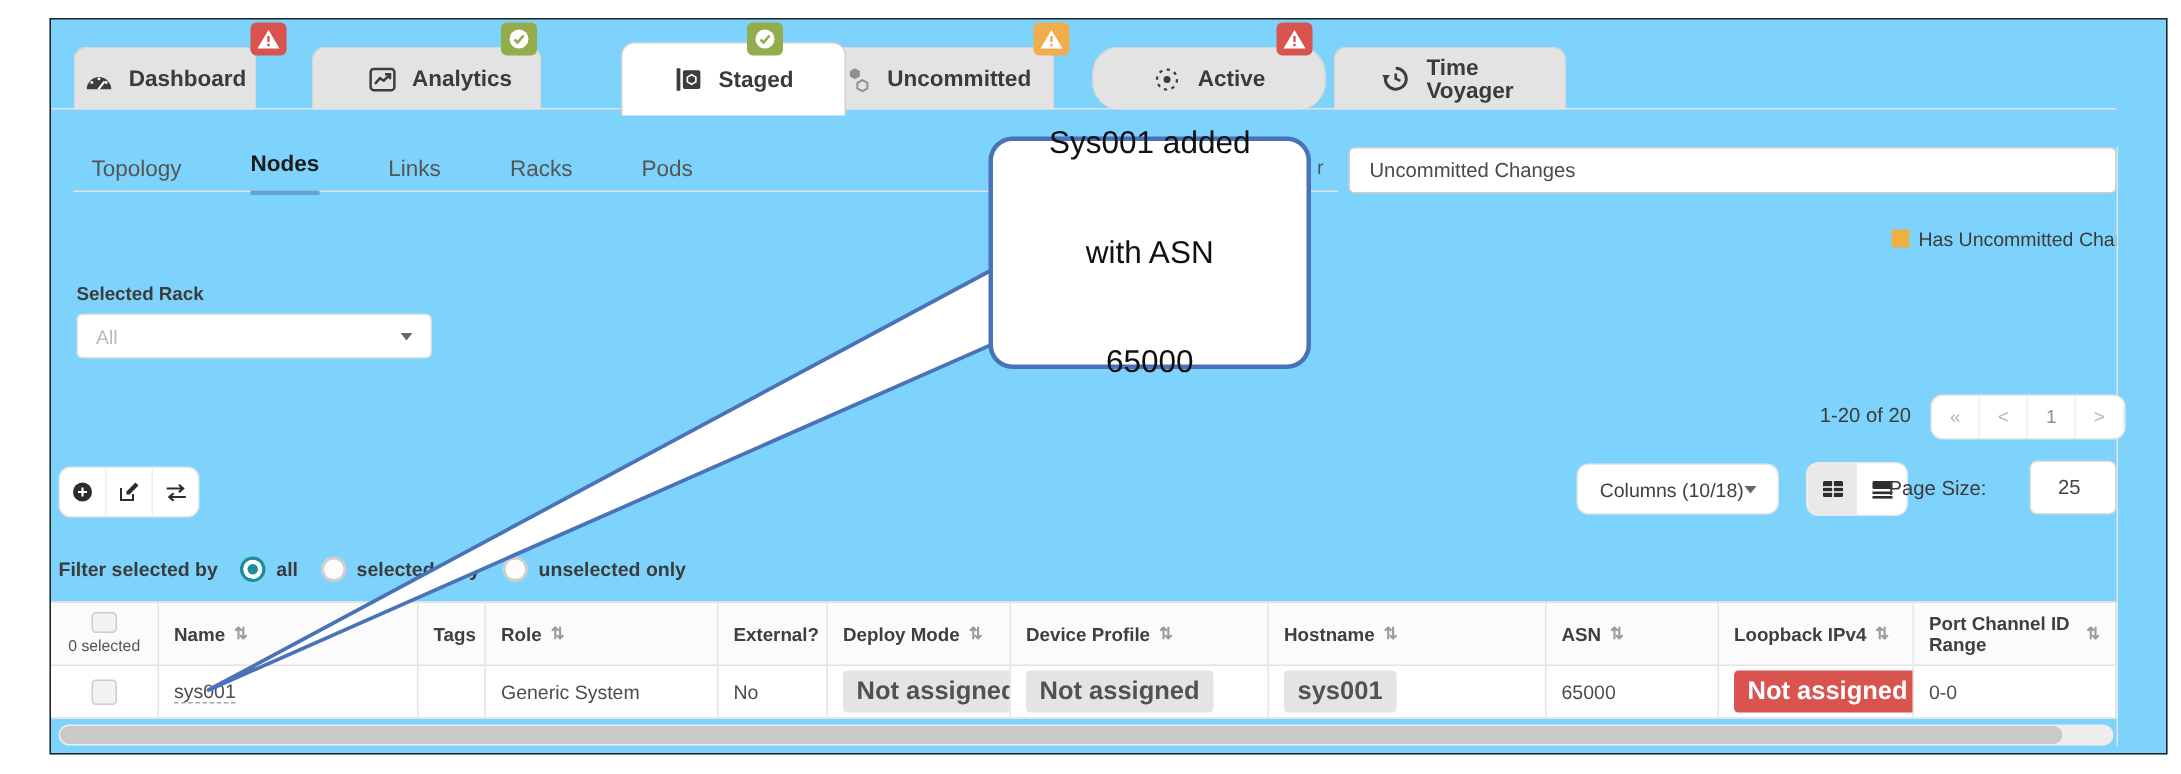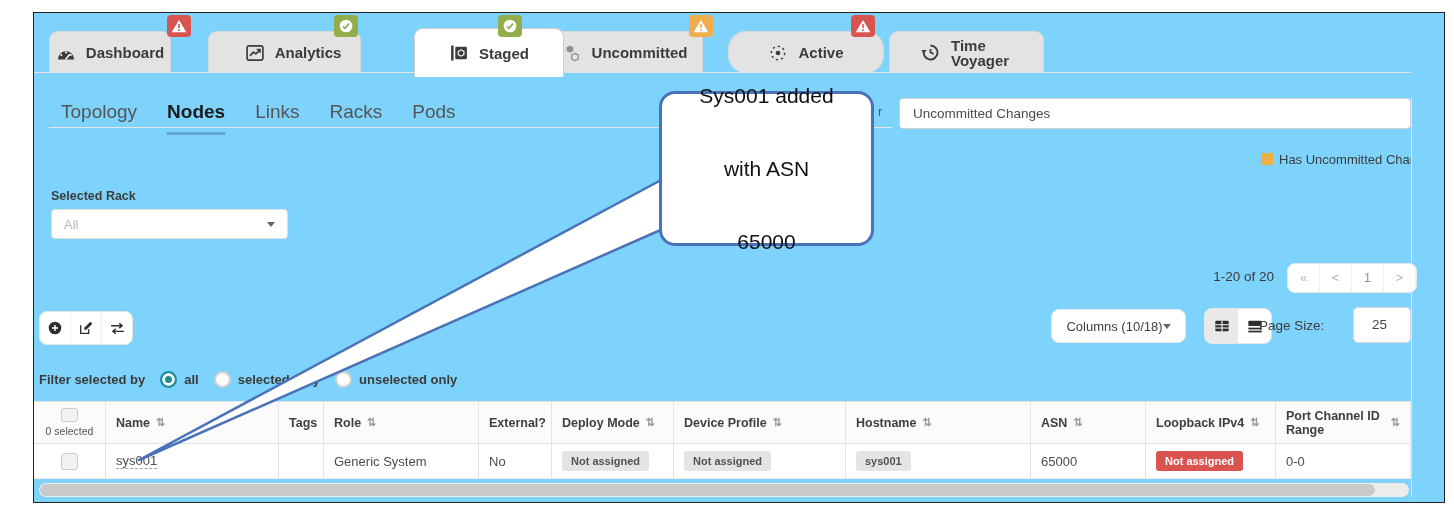--- a/index.html
+++ b/index.html
@@ -17,22 +17,22 @@
   .tab svg{flex:0 0 auto;}
   .tabline{position:absolute;left:0;top:59px;width:1377px;height:1px;background:#e2e2e2;z-index:5;}
   .badge{position:absolute;top:2px;width:24px;height:22px;border-radius:4px;z-index:15;
          display:flex;align-items:center;justify-content:center;}
   .badge.red{background:#d9534f;}
   .badge.green{background:#93ac4c;}
   .badge.orange{background:#f0ad4e;}
   .tv-label{line-height:15px;text-align:left;}
 
   
-  .subnav{position:absolute;left:27px;top:88px;display:flex;gap:30px;font-size:19px;
-          color:#555;z-index:6;}
+  .subnav{position:absolute;left:27px;top:88px;display:flex;gap:46px;font-size:15px;
+          color:#555;z-index:6;align-items:flex-end;}
   .subnav .itm{padding-bottom:9px;cursor:pointer;}
   .subnav .itm.active{color:#1c1c1c;font-weight:700;border-bottom:3px solid #64a3cc;}
   .navrule{position:absolute;left:15px;top:114px;width:843px;height:1px;background:#e4e4e4;}
   .partial-label{position:absolute;left:844px;top:91px;font-size:13px;color:#555;}
   .layer-select{position:absolute;left:865px;top:85px;width:512px;height:31px;border:1px solid #cfcfcf;
           border-radius:4px;background:#fff;box-sizing:border-box;font-size:13.5px;color:#4a4a4a;
           line-height:29px;padding-left:13px;cursor:pointer;}
   .legend{position:absolute;left:1227px;top:136px;width:150px;height:20px;overflow:hidden;
           display:flex;align-items:center;gap:6px;}
   .legend .sq{width:12px;height:12px;background:#eeb041;flex:0 0 auto;}
@@ -91,21 +91,21 @@
   .thead .cell{display:flex;align-items:center;gap:6px;font-size:12.5px;font-weight:600;color:#3f3f3f;cursor:pointer;}
   .trow .cell{display:flex;align-items:center;font-size:13px;color:#4c4c4c;}
   .sort{font-size:11px;color:#9a9a9a;}
   .c0{width:72px;}.c1{width:173px;}.c2{width:45px;}.c3{width:155px;}.c4{width:73px;}
   .c5{width:122px;}.c6{width:172px;}.c7{width:185px;}.c8{width:115px;}.c9{width:130px;}.c10{width:135px;}
   .selcell{flex-direction:column;justify-content:center;gap:3px !important;text-align:right;}
   .selcount{font-size:10.5px;font-weight:400;color:#555;}
   .checkbox{width:17px;height:17px;border:1px solid #ccc;border-radius:3px;background:#f2f2f2;
             box-sizing:border-box;cursor:pointer;}
   .namelink{border-bottom:1px dashed #93aab1;cursor:pointer;}
-  .pill{background:#e4e4e4;color:#525252;font-size:11px;font-weight:600;padding:4px 9px;
+  .pill{background:#e4e4e4;color:#525252;font-size:17px;font-weight:600;padding:4px 9px;
         border-radius:3px;white-space:nowrap;}
   .pill.red{background:#d9534f;color:#fff;}
 
   
   .hscroll{position:absolute;left:5px;top:470px;width:1370px;height:14px;border-radius:7px;background:#ededed;}
   .hthumb{position:absolute;left:1px;top:1px;width:1335px;height:12px;border-radius:6px;background:#c9c9c9;cursor:grab;}
 
   
   .tail-svg{position:absolute;left:0;top:0;width:1412px;height:491px;z-index:50;pointer-events:none;}
   .callout{position:absolute;left:625px;top:78px;width:215px;height:155px;background:#fff;

